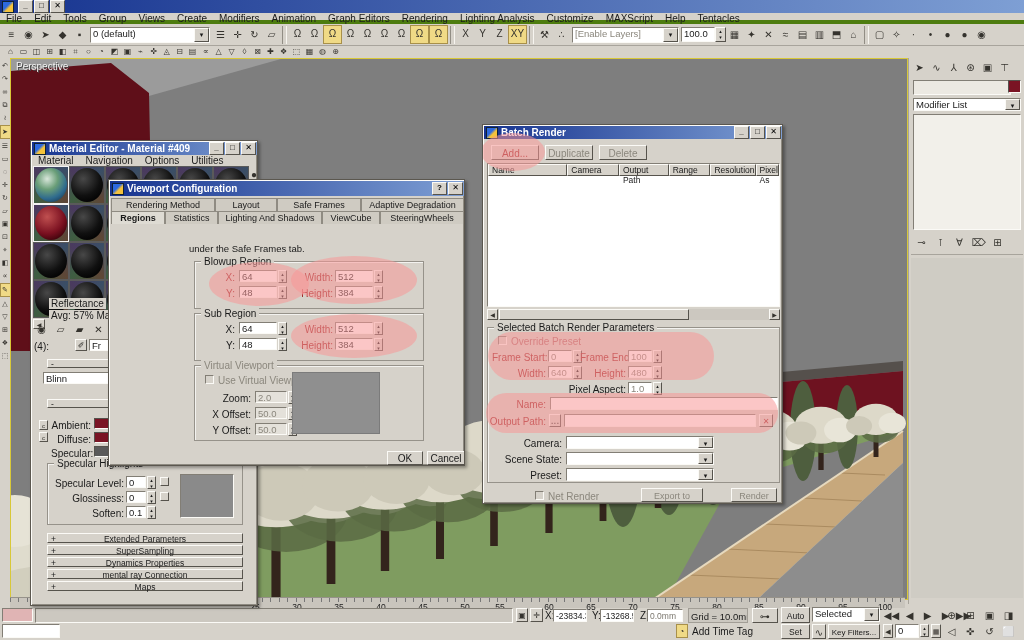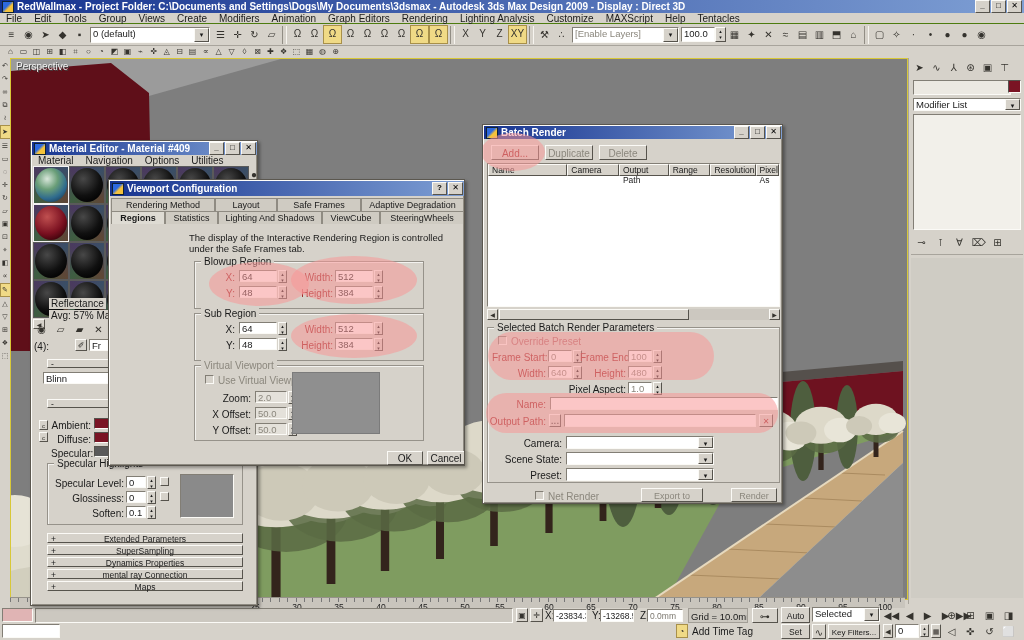--- a/index.html
+++ b/index.html
@@ -49,27 +49,26 @@
   .rollbar .plus{position:absolute;left:3px;top:0;}
   .swatch{border-top:1px solid #55524c;border-left:1px solid #55524c;border-right:1px solid #fbfaf6;border-bottom:1px solid #fbfaf6;}
 </style>
 </head>
 <body>
 
 <div id="stage">
 
   <div class="abs tb" style="left:0;top:0;width:1024px;height:13px;">
     <span class="appicon"></span>
-    <span class="ttl">RedWallmax    - Project Folder: C:\Documents and Settings\Dogs\My Documents\3dsmax    - Autodesk 3ds Max Design 2009     - Display : Direct 3D</span>
     <span class="tbtn r">_</span>
     <span class="tbtn r">□</span>
     <span class="tbtn r">✕</span>
   </div>
 
-  <div class="abs menu" style="left:0;top:13px;width:1024px;height:11px;background:#d6d2ca;border-bottom:1px solid #4d7c0f;">
+  <div class="abs menu" style="left:0;top:13px;width:1024px;height:11px;background:#d6d2ca;border-bottom:4px solid #4d7c0f;">
     <span>File</span><span>Edit</span><span>Tools</span><span>Group</span><span>Views</span><span>Create</span><span>Modifiers</span><span>Animation</span><span>Graph Editors</span><span>Rendering</span><span>Lighting Analysis</span><span>Customize</span><span>MAXScript</span><span>Help</span><span>Tentacles</span>
   </div>
 
   <div class="abs" style="left:0;top:24px;width:1024px;height:22px;display:flex;align-items:center;padding:0 3px;border-bottom:1px solid #a8a49c;">
     <span style="display:flex;">
         <span class="ticon">≡</span>
         <span class="ticon">◉</span>
         <span class="ticon">➤</span>
         <span class="ticon">◆</span>
         <span class="ticon">▪</span>
@@ -593,21 +592,20 @@
       <span class="ttl">Viewport Configuration</span>
       <span class="tbtn r">?</span>
       <span class="tbtn r">✕</span>
     </div>
     <div class="abs" style="left:2px;top:31px;width:353px;height:13px;">
       <span class="tab active" style="width:54px;">Regions</span><span class="tab" style="width:53px;">Statistics</span><span class="tab" style="width:104px;">Lighting And Shadows</span><span class="tab" style="width:58px;">ViewCube</span><span class="tab" style="width:84px;">SteeringWheels</span>
     </div>
     <div class="abs" style="left:2px;top:18px;width:353px;height:13px;">
       <span class="tab" style="width:104px;">Rendering Method</span><span class="tab" style="width:62px;">Layout</span><span class="tab" style="width:84px;">Safe Frames</span><span class="tab" style="width:103px;">Adaptive Degradation</span>
     </div>
-    <span class="lbl abs" style="left:80px;top:52px;font-size:9.5px;">The display of the Interactive Rendering Region is controlled</span>
     <span class="lbl abs" style="left:80px;top:63px;font-size:9.5px;">under the Safe Frames tab.</span>
 
     <div class="abs grp" style="left:85px;top:81px;width:230px;height:48px;">
       <span class="grplbl">Blowup Region</span>
       <span class="lbl lblr abs red" style="left:18px;top:10px;width:22px;">X:</span>
       <span class="fld s abs" style="left:44px;top:8px;width:38px;height:12px;">64</span>
       <span class="spn r abs" style="left:83px;top:8px;">
           <b>▴</b>
           <b>▾</b>
         </span>

